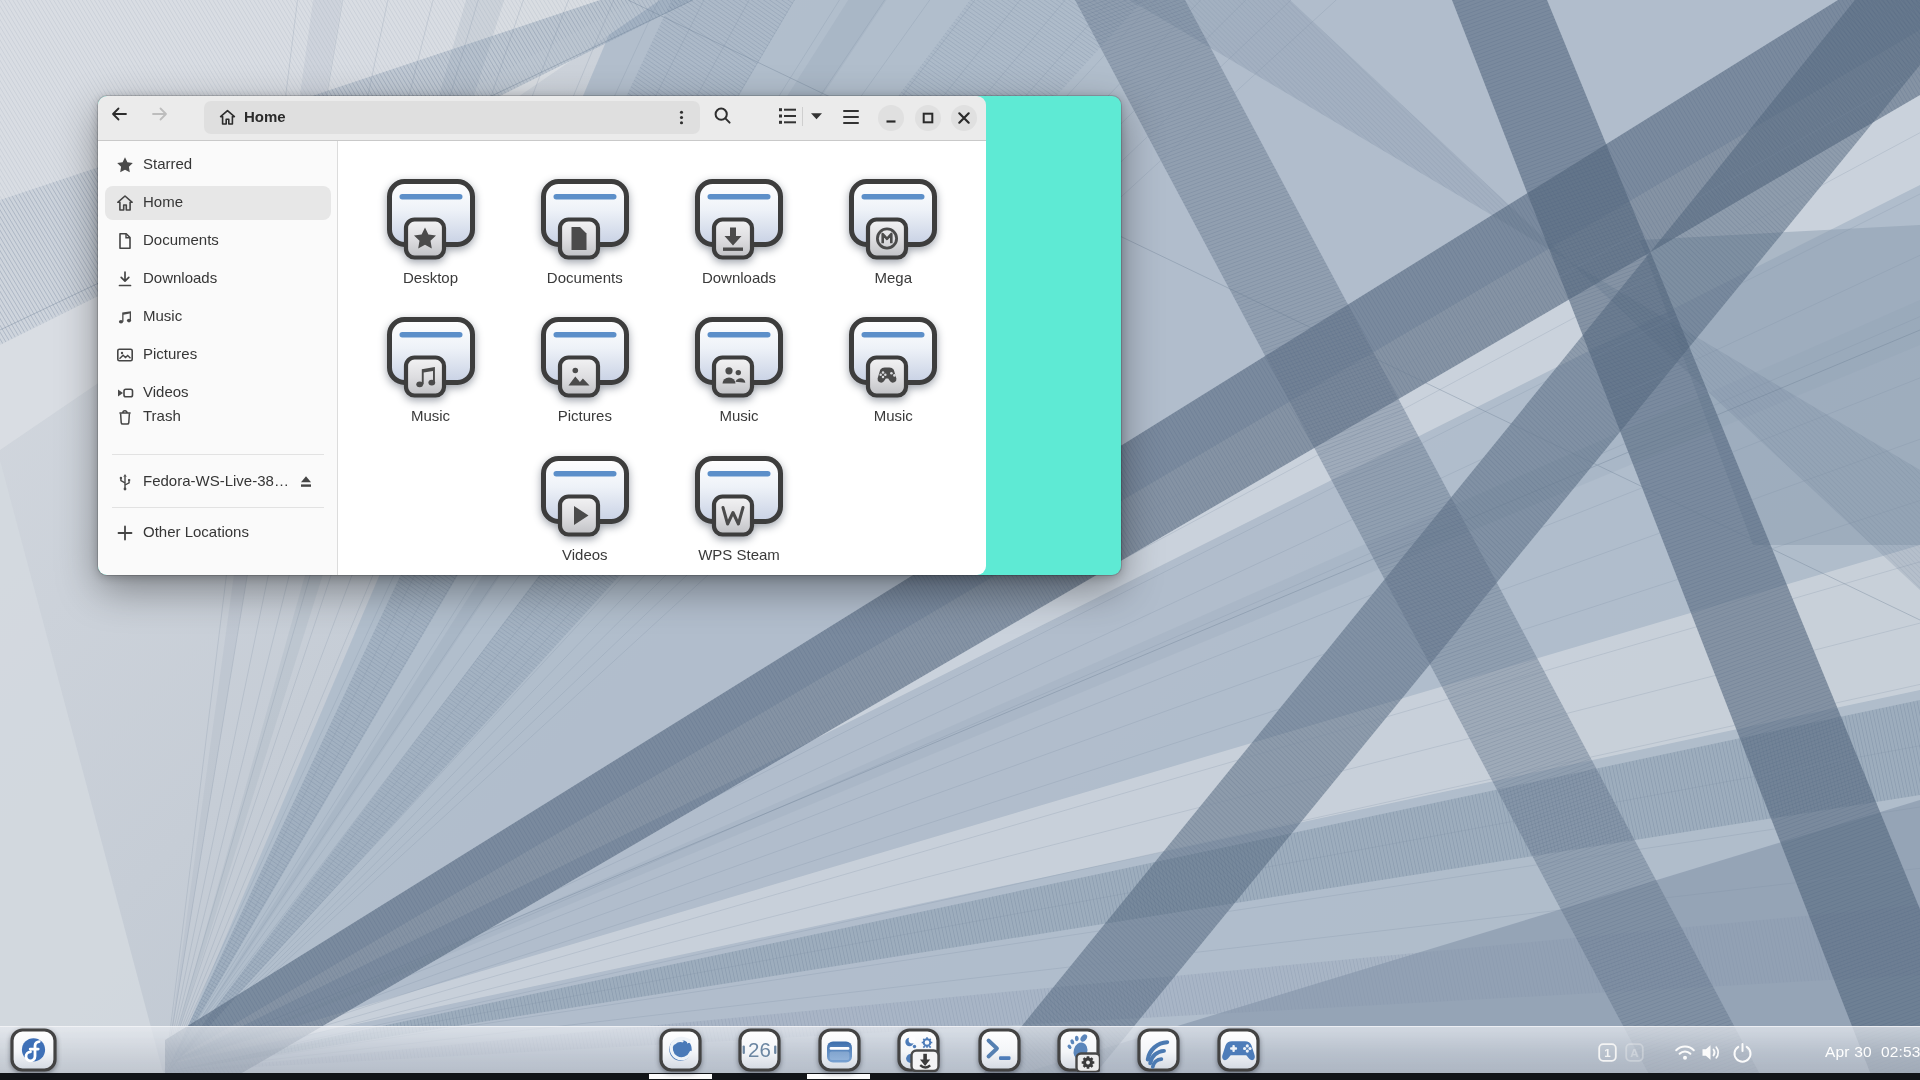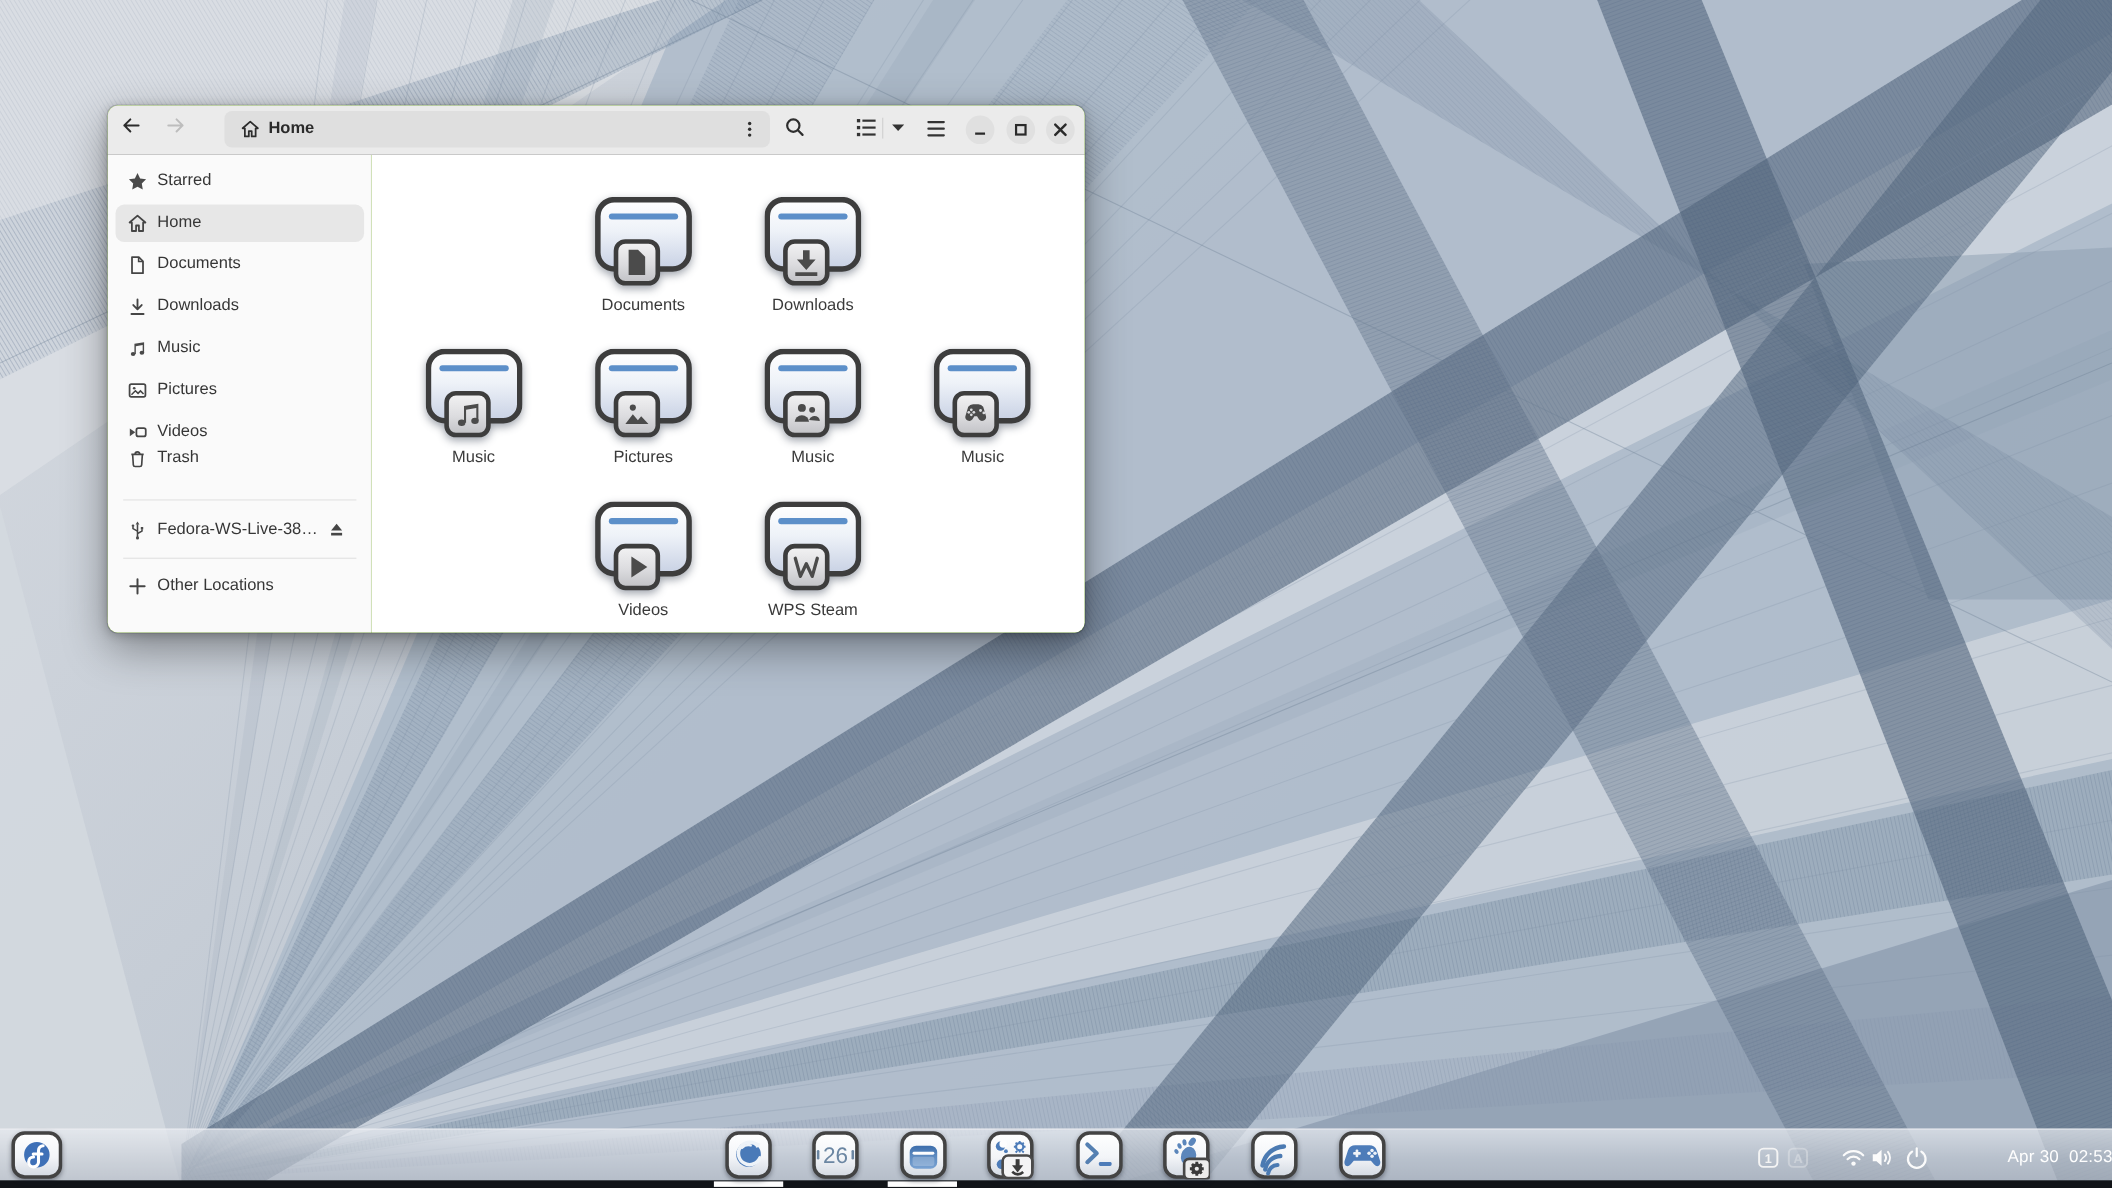--- a/index.html
+++ b/index.html
@@ -9,22 +9,22 @@
   
   #dock{position:absolute;left:0;top:1026px;width:1920px;height:47px;z-index:3;
     background:linear-gradient(180deg, rgba(233,236,241,.72), rgba(204,209,217,.64) 55%, rgba(183,189,199,.68));
     border-top:1px solid rgba(252,253,255,.8);}
   #dockstrip{position:absolute;left:0;top:1073px;width:1920px;height:7px;background:#111418;z-index:3;}
   .runind{position:absolute;top:1074px;height:5px;background:#fdfdfd;z-index:4;}
   .dicon{position:absolute;top:1028px;z-index:5;filter:drop-shadow(0 2px 2.5px rgba(20,25,35,.45));}
   .trayico{position:absolute;top:1038px;z-index:6;}
   #clock{position:absolute;top:1043px;left:1792px;width:110px;color:#fefefe;font-size:15.5px;letter-spacing:.2px;z-index:6;margin-left:33px;}
   
-  #win{position:absolute;left:98px;top:96px;width:888px;height:479px;z-index:2;
-    border-radius:9px;background:#84cc16;
+  #win{position:absolute;left:98px;top:96px;width:1023px;height:479px;z-index:2;
+    border-radius:9px;background:#5eead4;
     box-shadow:0 0 0 1px rgba(0,0,0,.14),0 14px 40px rgba(0,0,0,.38),0 2px 10px rgba(0,0,0,.22);}
   #hdr{position:absolute;left:0;top:0;width:888px;height:44px;background:#ebebeb;
     border-radius:9px 9px 0 0;border-bottom:1px solid #c9c9c9;}
   #pathbar{position:absolute;left:106px;top:5px;width:496px;height:33px;background:#dfdfdf;border-radius:7px;}
   #pathbar .home-ic{position:absolute;left:15px;top:8px;}
   #pathbar .txt{position:absolute;left:40px;top:7px;font-size:15px;font-weight:700;color:#2b2b2b;}
   .hbtn{position:absolute;top:9px;}
   .wbtn{position:absolute;top:9px;width:26px;height:26px;border-radius:50%;background:#e0e0e0;}
   
   #sidebar{position:absolute;left:0;top:45px;width:239px;height:434px;background:#fafafa;
@@ -465,38 +465,57 @@
      <stop offset="0.55" stop-color="#dcdcdf"></stop>
      <stop offset="1" stop-color="#c0c1c5"></stop>
     </linearGradient>
     <g id="foldbase">
      <rect x="2.5" y="2.5" width="83" height="63" rx="15" fill="url(#gF)" stroke="#3d3d3d" stroke-width="5"></rect>
      <rect x="12.5" y="15" width="63" height="5.5" rx="2.75" fill="#5c8fc9"></rect>
      <rect x="19" y="40.5" width="38" height="38" rx="8.5" fill="url(#gE)" stroke="#3d3d3d" stroke-width="4.2"></rect>
     </g>
    </defs>
   </svg>
+  <div class="fitem" style="left:22.5px;top:37.5px">
+   <svg class="fico" width="88" height="82" viewBox="0 0 88 82">
+            <use href="#foldbase"></use>
+            <g transform="translate(-6,0)">
+              <path d="M44,48.5 l3.4,6.9 7.6,1.1 -5.5,5.3 1.3,7.6 L44,65.8 37.2,69.4 l1.3,-7.6 -5.5,-5.3 7.6,-1.1 z" fill="#4b4b4b"></path>
+            </g>
+          </svg>
+   <div class="lbl" style="top:90px">Desktop</div>
+  </div>
   <div class="fitem" style="left:176.8px;top:37.5px">
    <svg class="fico" width="88" height="82" viewBox="0 0 88 82">
             <use href="#foldbase"></use>
             <g transform="translate(-6,0)">
               <path d="M36.5,48 h8.5 l6.5,6.5 V71 h-15 z" fill="#4b4b4b"></path>
             </g>
           </svg>
    <div class="lbl" style="top:90px">Documents</div>
   </div>
   <div class="fitem" style="left:331px;top:37.5px">
    <svg class="fico" width="88" height="82" viewBox="0 0 88 82">
             <use href="#foldbase"></use>
             <g transform="translate(-6,0)">
               <path d="M41,48.5 h6 v8.5 h5.5 L44,66.5 35.5,57 h5.5 z" fill="#4b4b4b"></path>
               <rect x="34" y="68.5" width="20" height="3.4" fill="#4b4b4b"></rect>
             </g>
           </svg>
    <div class="lbl" style="top:90px">Downloads</div>
+  </div>
+  <div class="fitem" style="left:485.3px;top:37.5px">
+   <svg class="fico" width="88" height="82" viewBox="0 0 88 82">
+            <use href="#foldbase"></use>
+            <g transform="translate(-6,0)">
+              <circle cx="44" cy="59.5" r="9.6" fill="none" stroke="#4b4b4b" stroke-width="2.8"></circle>
+              <path d="M39.7,64.3 V55 l4.3,4.8 4.3,-4.8 V64.3" fill="none" stroke="#4b4b4b" stroke-width="2.6" stroke-linejoin="round"></path>
+            </g>
+          </svg>
+   <div class="lbl" style="top:90px">Mega</div>
   </div>
   <div class="fitem" style="left:22.5px;top:176px">
    <svg class="fico" width="88" height="82" viewBox="0 0 88 82">
             <use href="#foldbase"></use>
             <g transform="translate(-6,0)">
               <g fill="#4b4b4b">
                 <ellipse cx="38.7" cy="67.3" rx="3.4" ry="2.9"></ellipse>
                 <ellipse cx="50.8" cy="65.6" rx="3.4" ry="2.9"></ellipse>
                 <path d="M40.8,67.3 V52.2 L53.9,50 v15.6 h-1.9 V54 l-9.3,1.6 v11.7 z"></path>
               </g>

